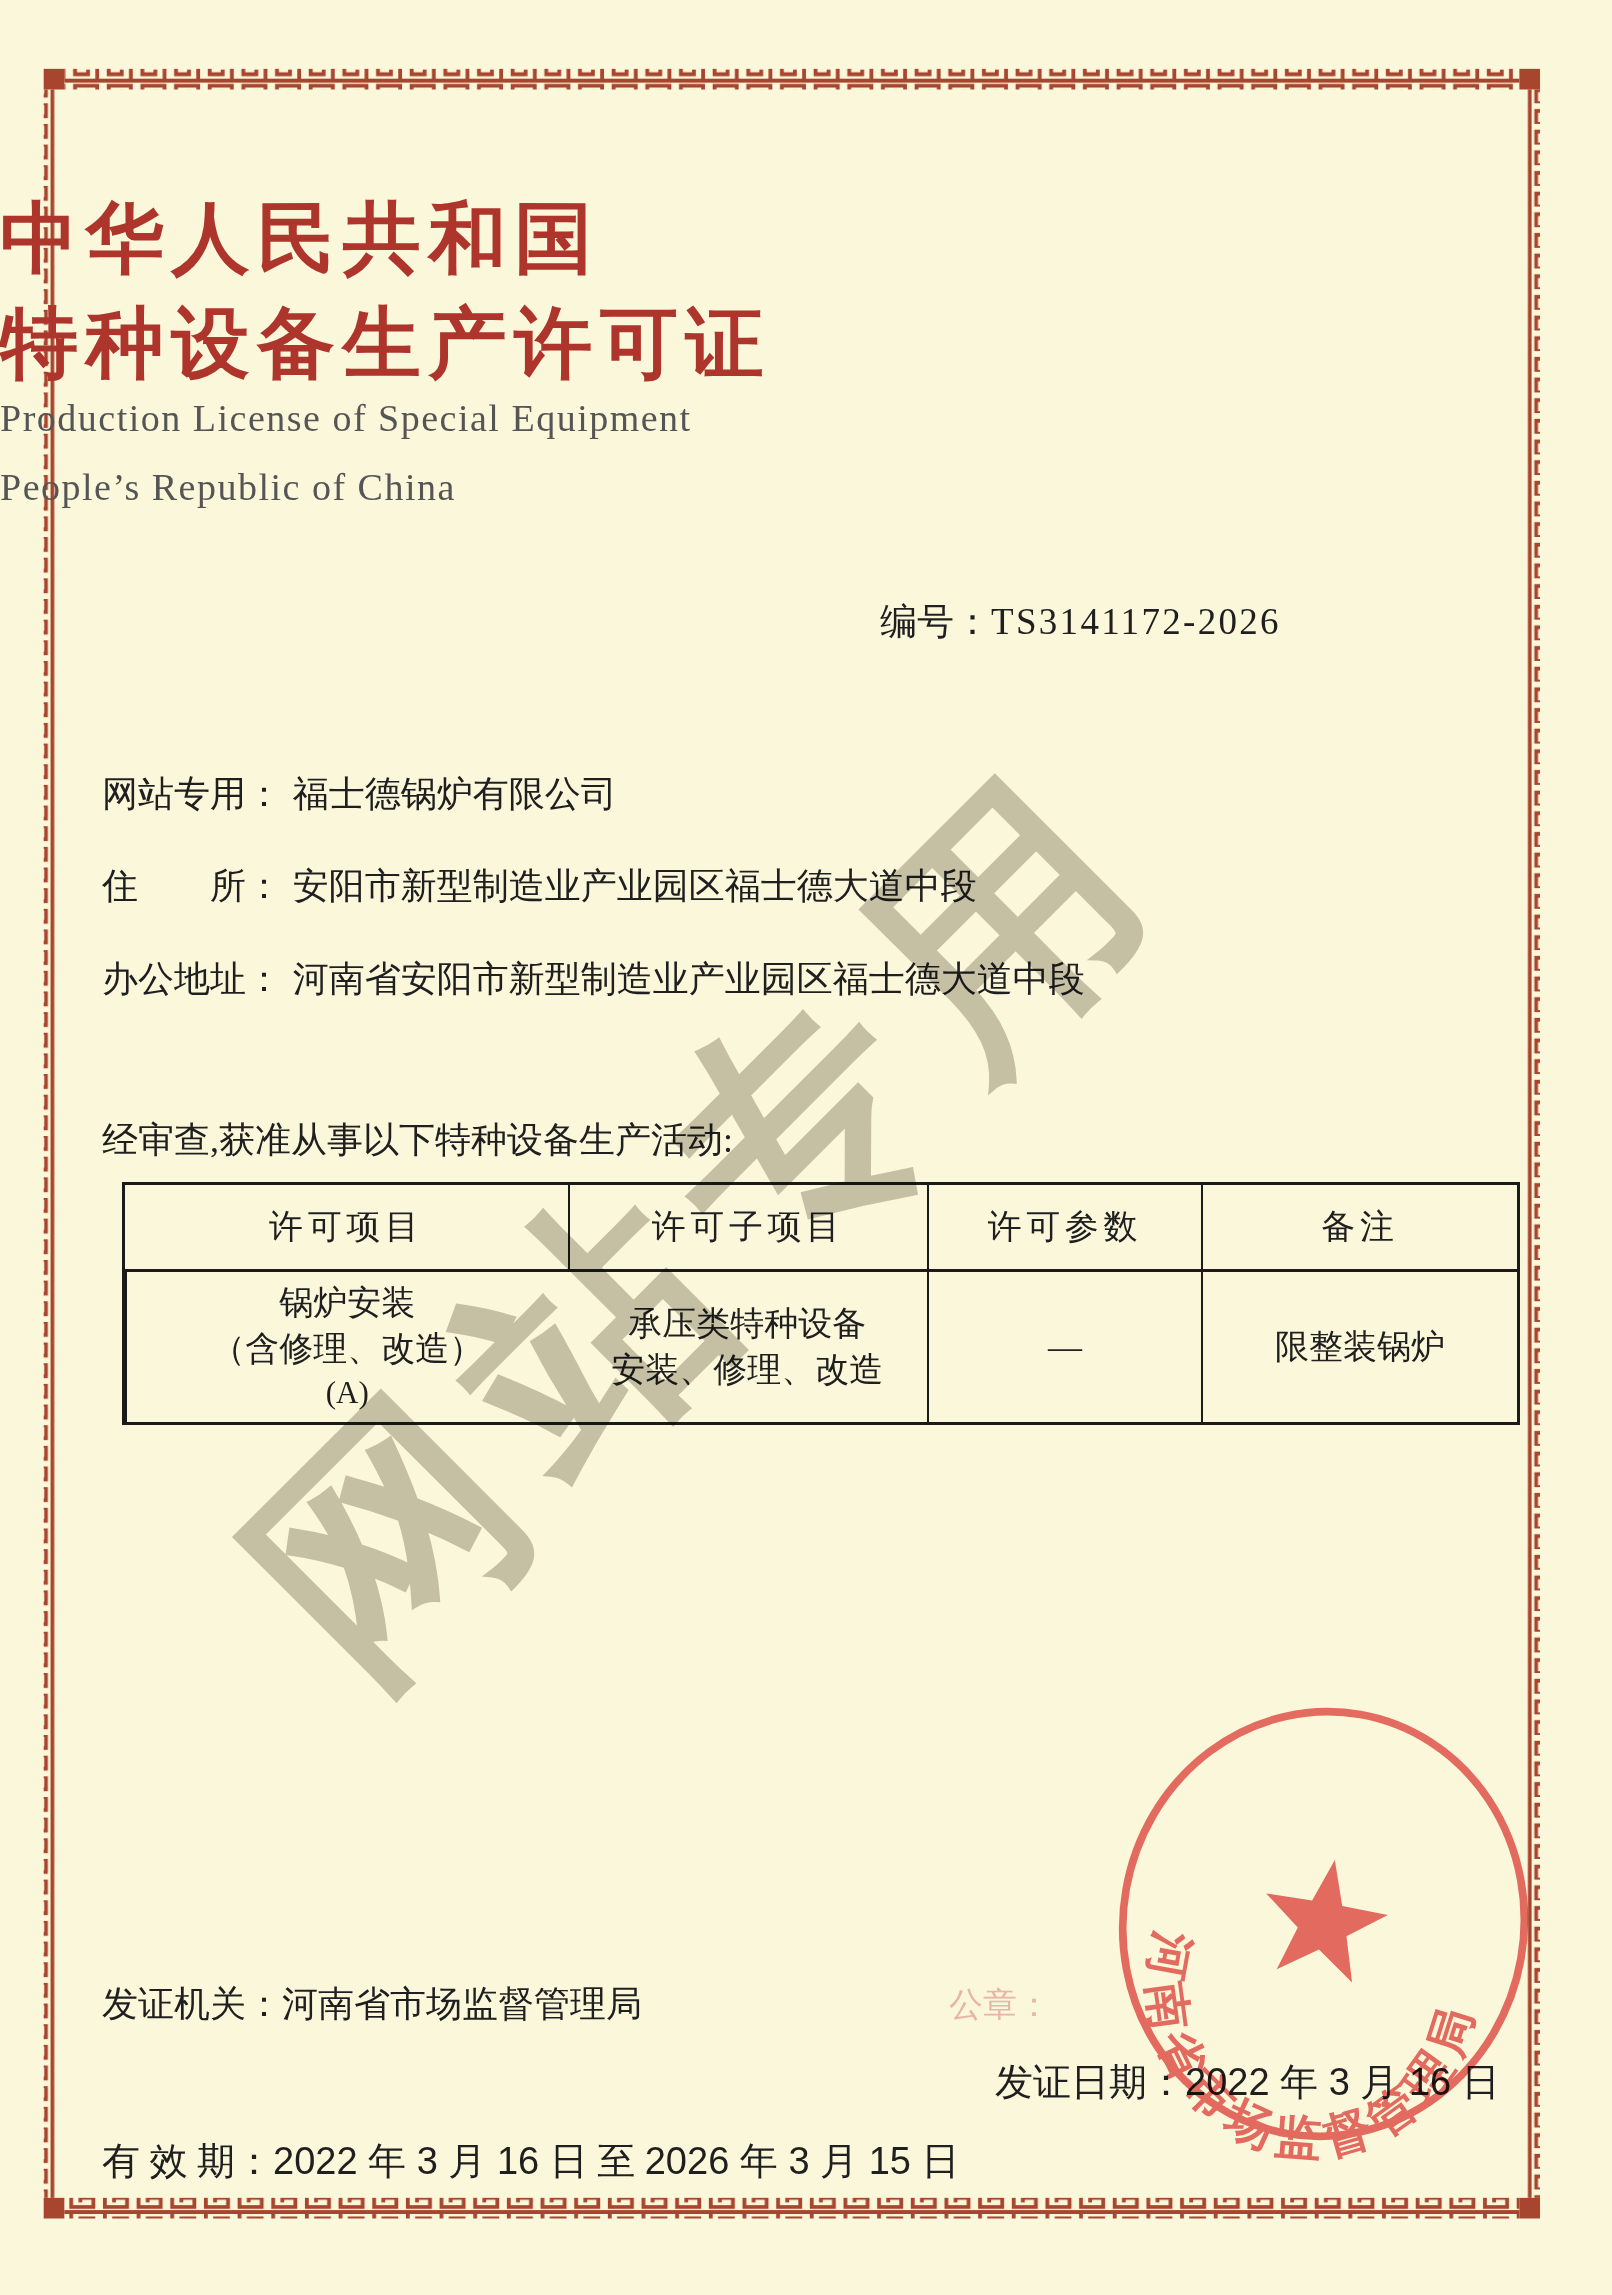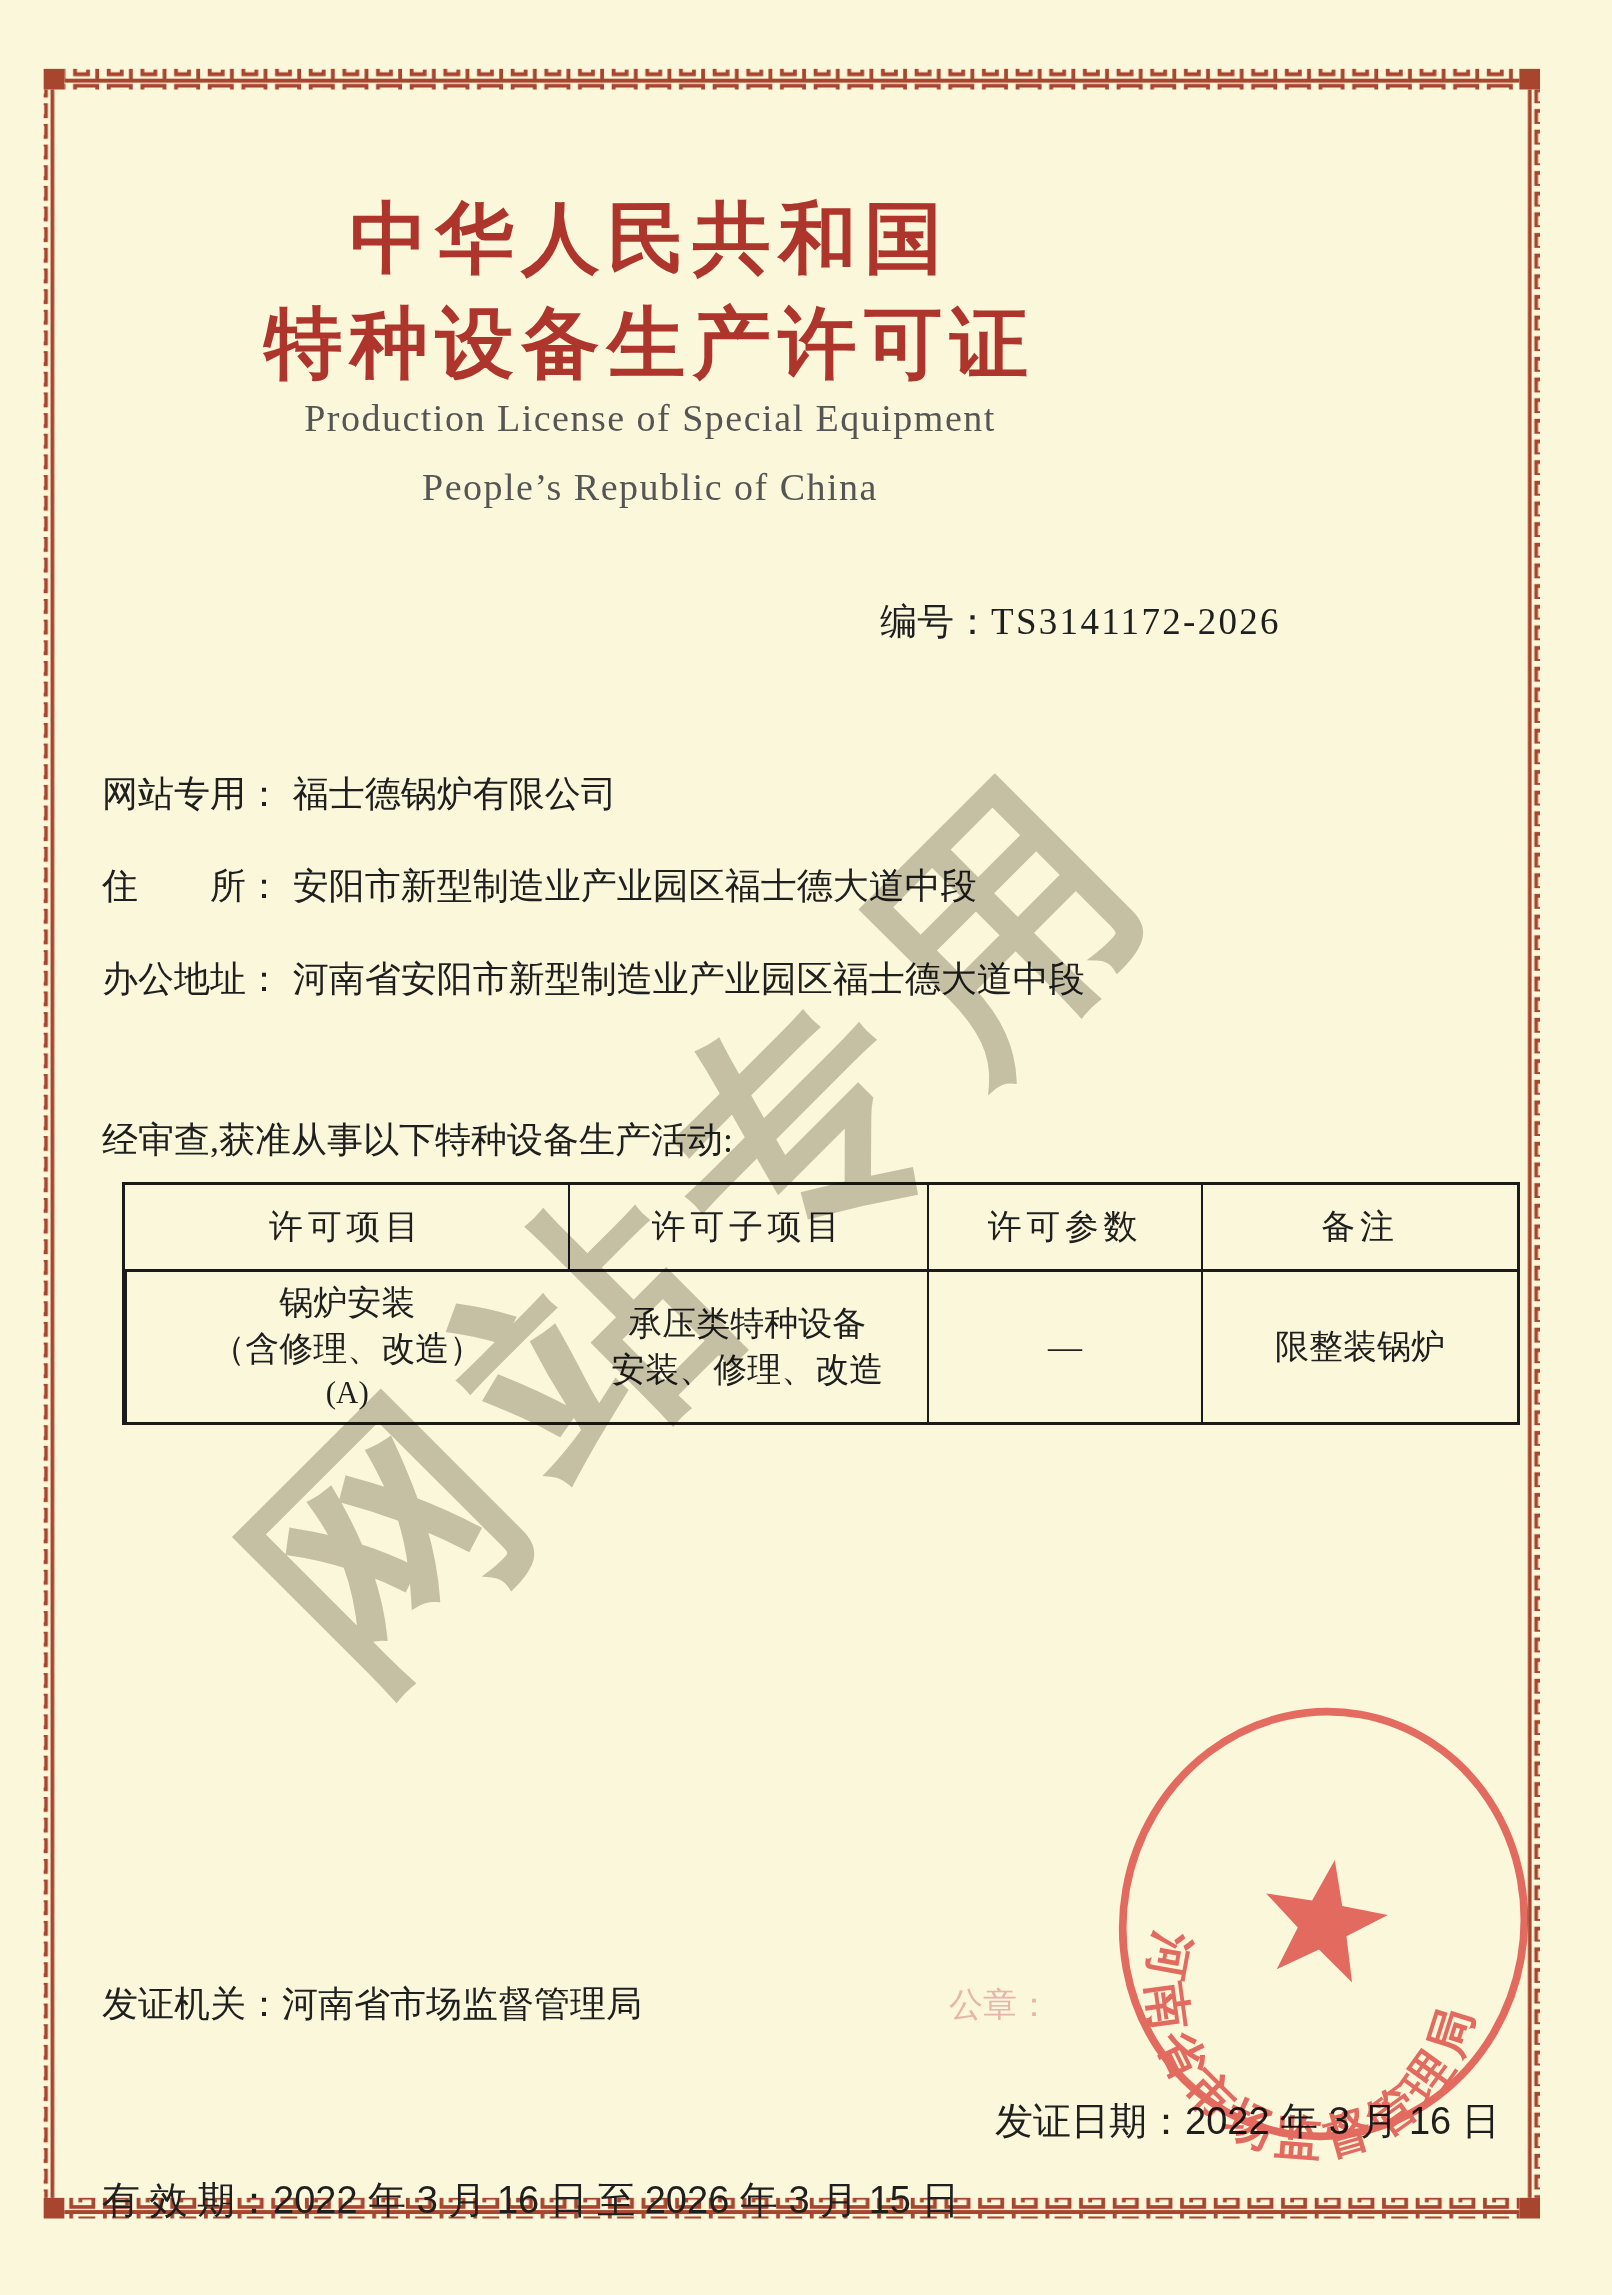--- a/index.html
+++ b/index.html
@@ -5,21 +5,21 @@
   html,body{margin:0;padding:0;background:#e8e8e8;}
   .page{
     position:relative;
     width:1612px;height:2295px;
     background:#FBF7DB;
     overflow:hidden;
     font-family:"Liberation Serif","DejaVu Serif",serif;
     color:#1f1f1f;
   }
   .abs{position:absolute;}
-  .center{left:0;width:1300px;text-align:center;}
+  .center{left:0;width:1300px;}
   .title-cn{
     font-size:78px;font-weight:700;letter-spacing:7.7px;
     color:#AE352C;line-height:1.0;
   }
   .title-en{
     font-size:38px;color:#555555;letter-spacing:1.5px;line-height:1.0;
   }
   .license-no{font-size:37px;color:#1f1f1f;}
   .license-no .num{letter-spacing:2.3px;}
   .info-line{font-size:36px;white-space:nowrap;}
@@ -39,21 +39,21 @@
     display:flex;flex-direction:column;align-items:center;justify-content:center;
     font-size:34px;line-height:1.35;text-align:right;
   }
   .cell.hdr{font-size:34px;letter-spacing:4.6px;}
   .cell.no-l{border-left:none;}
   .cell.no-t{border-top:none;}
   .cell.body-row{border-top-width:3.8px;}
   .cell .sub-a{font-size:31px;}
   .footer-line{font-size:36px;white-space:nowrap;}
   .date-text{font-family:"Liberation Sans","DejaVu Sans",sans-serif;font-size:38px;}
-  .date-line{font-size:38px;white-space:nowrap;margin-top:39px;}
+  .date-line{font-size:38px;white-space:nowrap;}
   .seal-label{font-size:34px;color:#E6B6AA;}
   .watermark{
     left:96px;top:1067px;width:1224px;height:306px;
     line-height:306px;text-align:center;
     font-family:"Liberation Sans","DejaVu Sans",sans-serif;
     font-weight:700;font-size:253px;letter-spacing:37px;
     color:rgba(125,116,102,0.42);
     transform:rotate(-45deg);
     mix-blend-mode:multiply;
     pointer-events:none;

